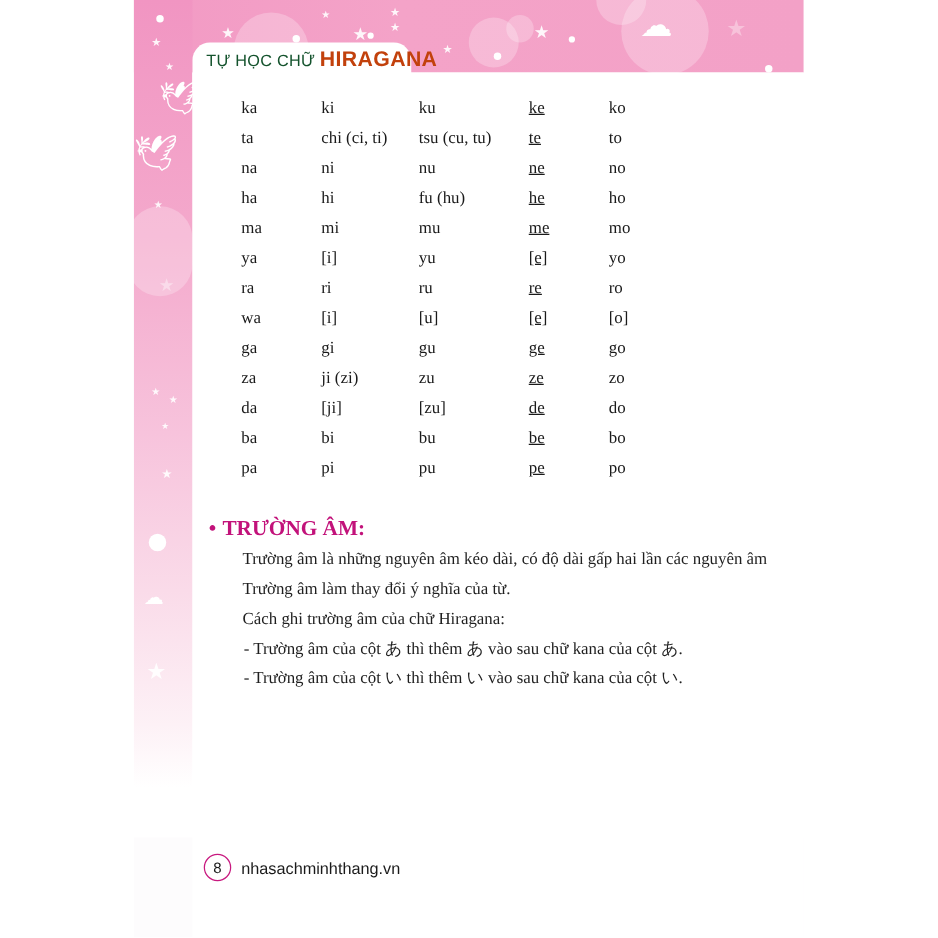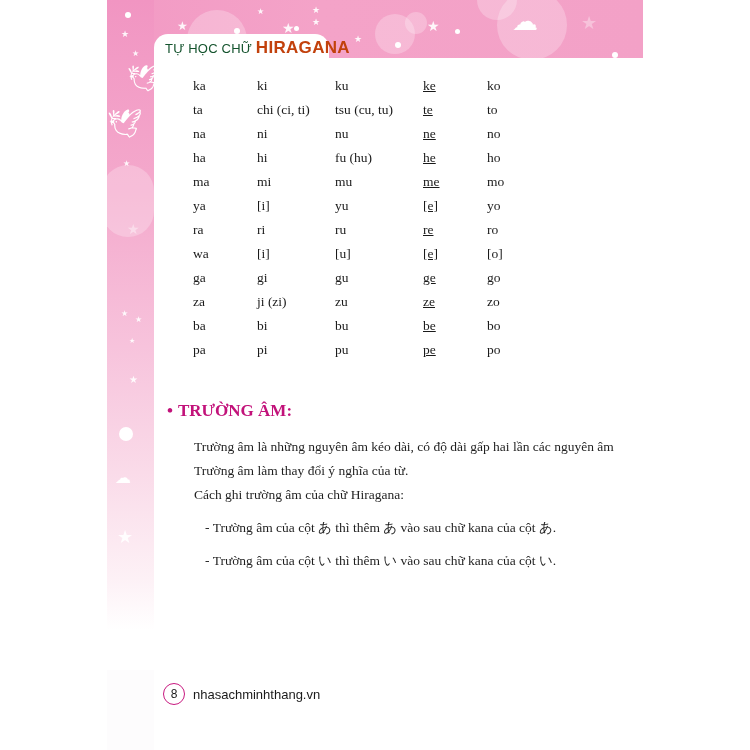--- a/index.html
+++ b/index.html
@@ -51,32 +51,32 @@
     }
     .romaji .row { display: flex; height: 24px; align-items: center; justify-content: space-between; }
     .romaji .cell { flex: none; white-space: nowrap; }
     .romaji .c0 { width: 64px; }
     .romaji .c1 { width: 78px; }
     .romaji .c2 { width: 88px; }
     .romaji .c3 { width: 64px; text-decoration: underline; }
     .romaji .c4 { width: 40px; }
 
     .section-heading {
-      position: absolute; left: 60px; top: 401px;
+      position: absolute; left: 60px; top: 413px;
       font-size: 17px; font-weight: bold; color: #c2127a; white-space: nowrap;
     }
     .section-heading .bullet { margin-right: 5px; }
 
     .body-text {
       position: absolute; left: 60px; width: 452px; font-size: 13.5px; color: #1f1f1f;
       line-height: 22px; text-align: justify;
     }
     .para { margin: 0 0 2px 0; }
     .indent { text-indent: 27px; }
-    .list-line { padding-left: 27px; margin: 11px; }
+    .list-line { padding-left: 27px; margin: 1px; }
 
     .footer {
       position: absolute; left: 56px; top: 683px; display: flex; align-items: center;
       font-family: "Liberation Sans", "DejaVu Sans", sans-serif;
     }
     .page-num {
       width: 22px; height: 22px; border: 1.5px solid #c8197f; border-radius: 50%;
       display: flex; align-items: center; justify-content: center;
       font-size: 12px; color: #1a1a1a; box-sizing: border-box;
     }
@@ -201,20 +201,27 @@
       <span class="cell c4">go</span>
     </div>
     <div class="row">
       <span class="cell c0">za</span>
       <span class="cell c1">ji (zi)</span>
       <span class="cell c2">zu</span>
       <span class="cell c3">ze</span>
       <span class="cell c4">zo</span>
     </div>
     <div class="row">
+      <span class="cell c0">da</span>
+      <span class="cell c1">[ji]</span>
+      <span class="cell c2">[zu]</span>
+      <span class="cell c3">de</span>
+      <span class="cell c4">do</span>
+    </div>
+    <div class="row">
       <span class="cell c0">ba</span>
       <span class="cell c1">bi</span>
       <span class="cell c2">bu</span>
       <span class="cell c3">be</span>
       <span class="cell c4">bo</span>
     </div>
     <div class="row">
       <span class="cell c0">pa</span>
       <span class="cell c1">pi</span>
       <span class="cell c2">pu</span>

